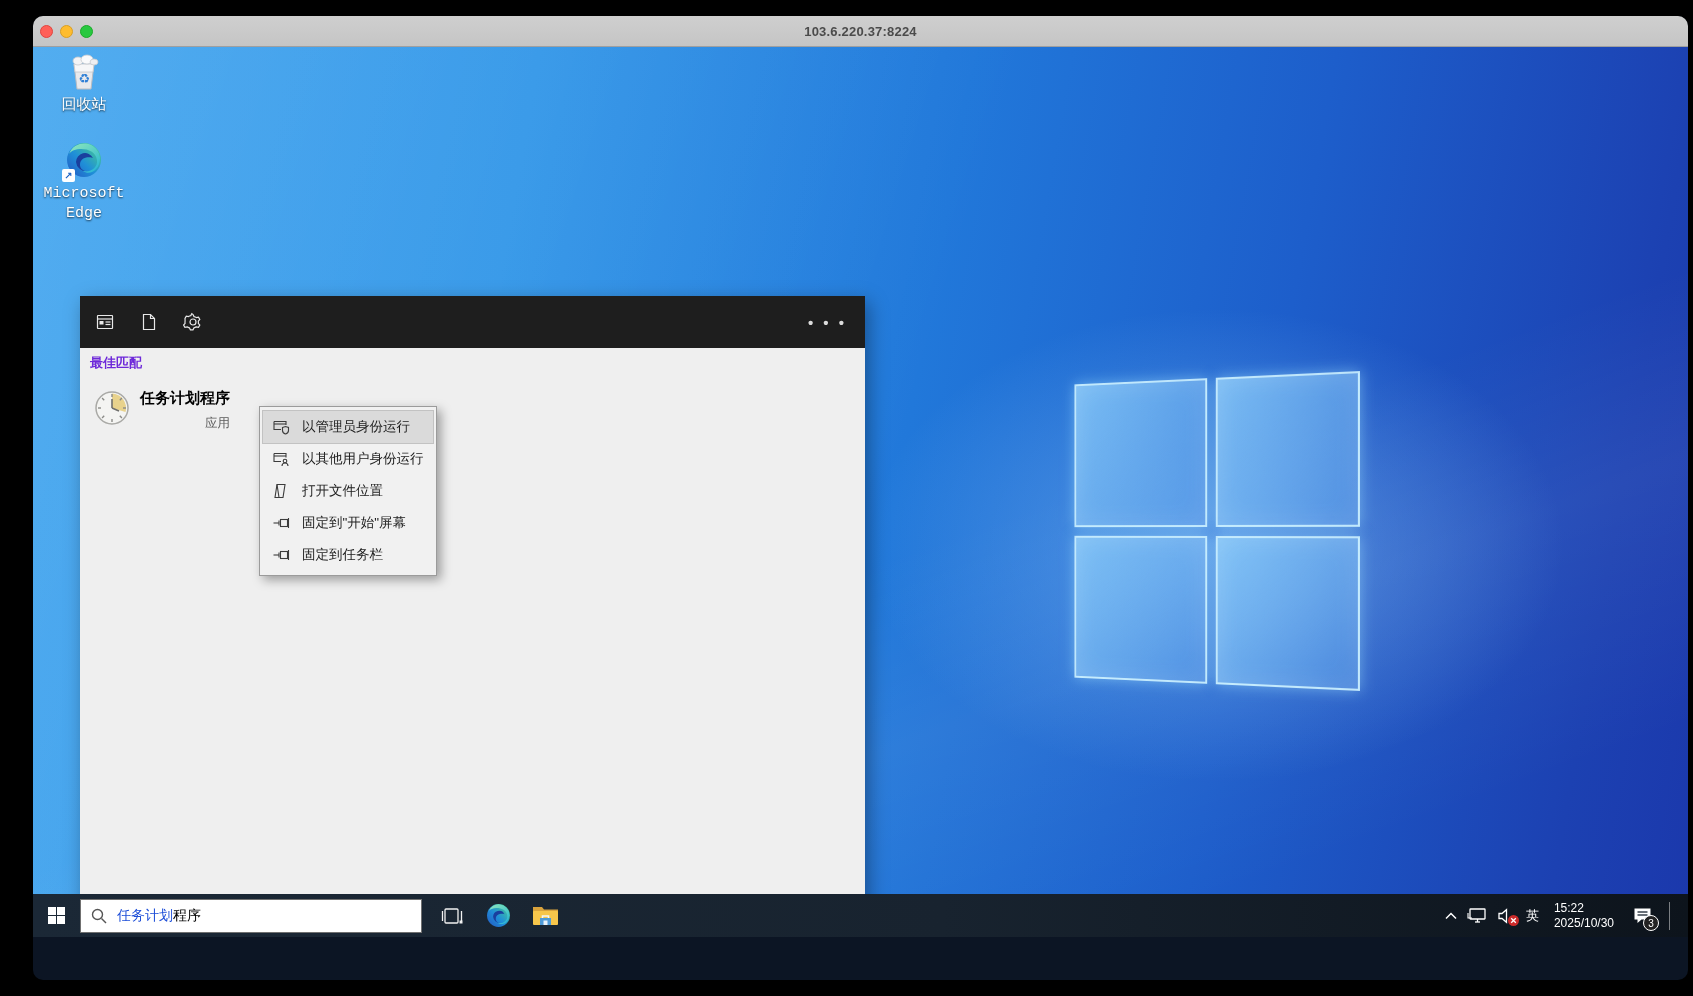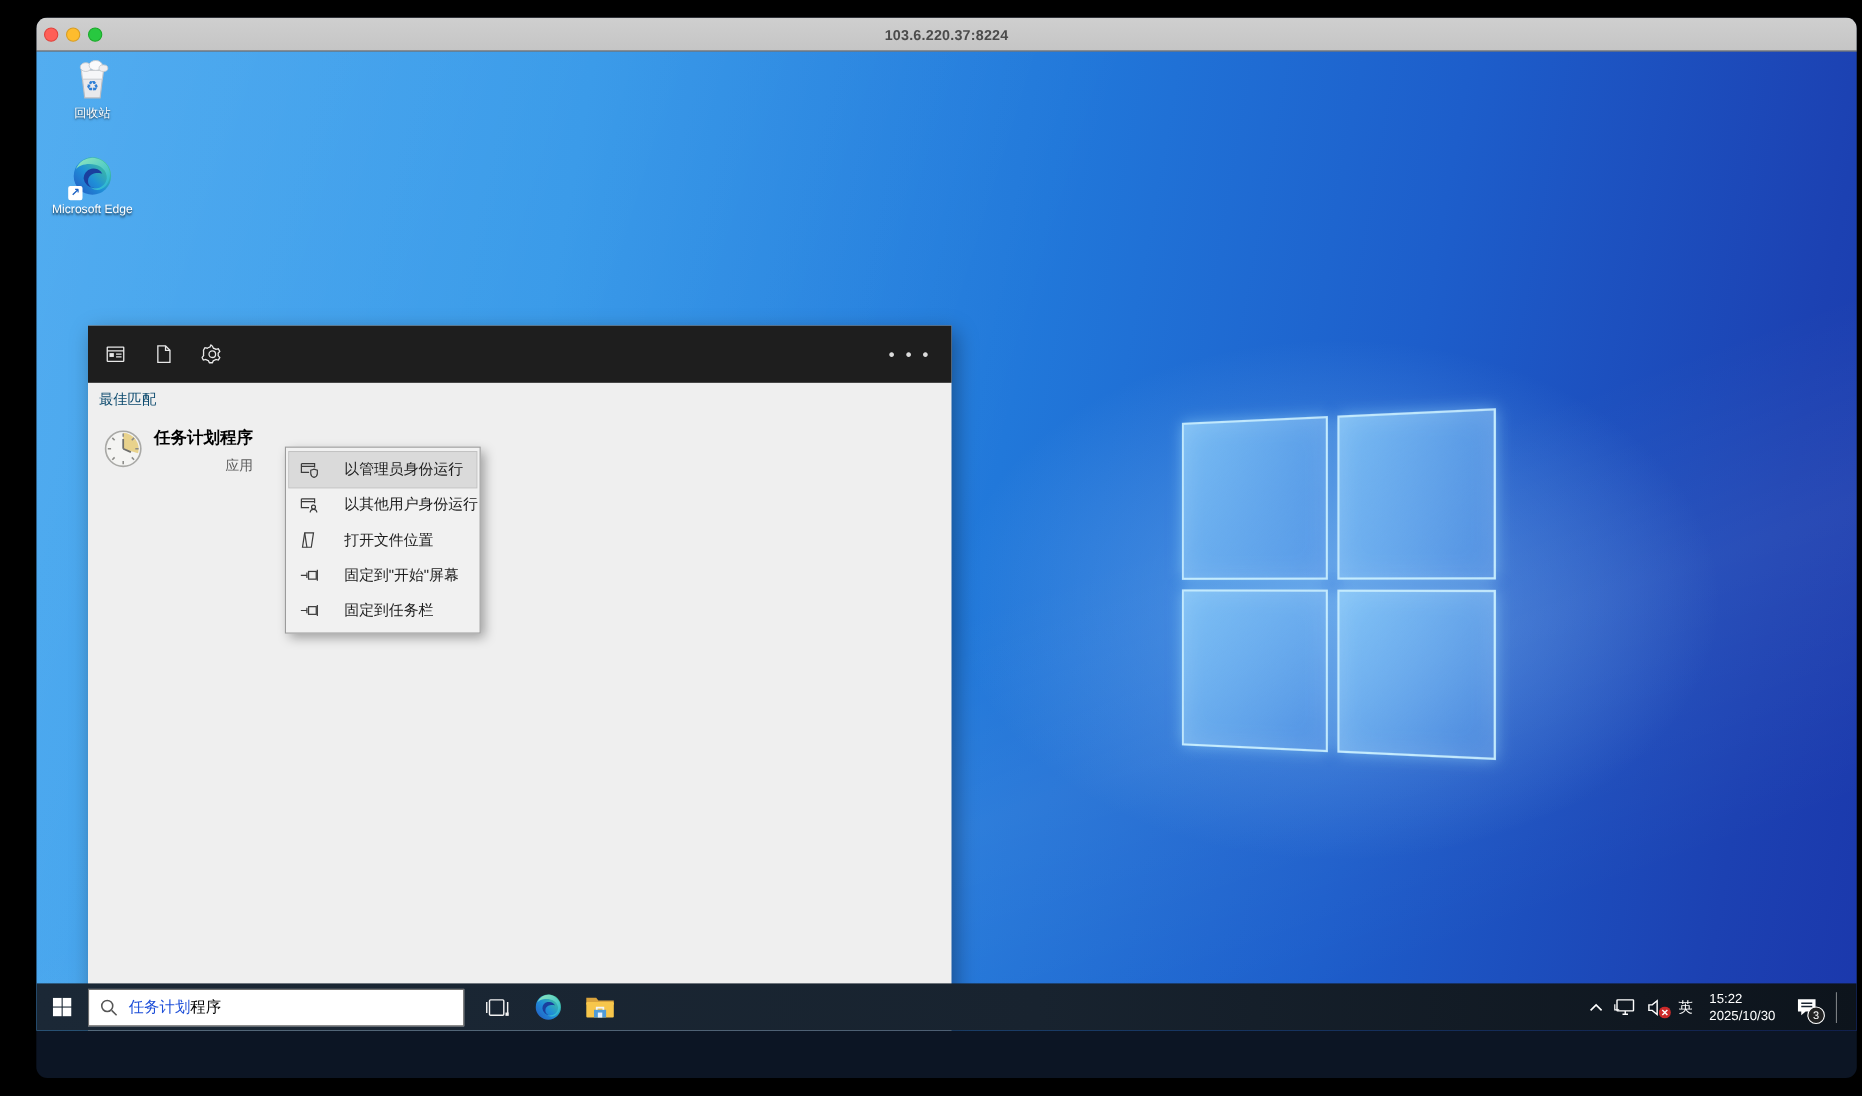--- a/index.html
+++ b/index.html
@@ -28,44 +28,44 @@
 
   .win-logo { position:absolute; left:1029px; top:331px; width:298px; height:306px;
     display:grid; grid-template-columns:1fr 1fr; grid-template-rows:1fr 1fr; gap:9px;
     transform:perspective(1000px) rotateY(-17deg); }
   .pane { background:linear-gradient(125deg, rgba(140,205,250,.80), rgba(96,165,238,.45));
     border:2px solid rgba(210,245,255,.85); box-shadow:0 0 13px rgba(160,225,255,.5), inset 0 0 26px rgba(255,255,255,.14); }
 
   
   .dicon { position:absolute; width:76px; display:flex; flex-direction:column; align-items:center; cursor:default; }
   .dicon .glyph { width:40px; height:40px; position:relative; }
-  .dicon .lbl { margin-top:4px; color:#fff; font-size:11px; text-align:center; line-height:1.3;
-    text-shadow:0 1px 2px rgba(0,0,0,.75); }
+  .dicon .lbl { margin-top:4px; color:#fff; font-size:15px; text-align:center; line-height:1.3;
+    text-shadow:0 1px 2px rgba(0,0,0,.75);font-family:Liberation Mono, monospace; }
   .shortcut-arrow { position:absolute; left:-2px; bottom:-2px; width:13px; height:13px; background:#fff;
     border-radius:2px; display:flex; align-items:center; justify-content:center; font-size:10px; color:#1b62c4; font-weight:bold; }
 
   
   .search-panel { position:absolute; left:47px; top:249px; width:785px; height:641px; background:#efefef;
     box-shadow:4px 6px 18px rgba(0,0,0,.35); }
   .sp-header { position:absolute; left:0; top:0; width:100%; height:52px; background:#1e1e1e;
     display:flex; align-items:center; }
   .sp-tab { width:44px; height:52px; display:flex; align-items:center; justify-content:center; color:#e8e8e8; }
   .sp-tab:nth-child(1){ margin-left:3px; }
   .sp-more { position:absolute; right:18px; top:0; height:52px; display:flex; align-items:center;
     color:#dcdcdc; font-size:15px; letter-spacing:3px; font-weight:bold; }
-  .sp-section-title { position:absolute; left:10px; top:58px; font-size:13px; font-weight:normal; color:#0c4a6e; }
+  .sp-section-title { position:absolute; left:10px; top:58px; font-size:13px; font-weight:bold; color:#6d28d9; }
   .best-match { position:absolute; left:8px; top:90px; width:210px; height:56px; display:flex; align-items:flex-start; }
   .bm-icon { width:36px; height:36px; margin:4px 10px 0 6px; }
   .bm-title { font-size:15px; font-weight:bold; color:#000; margin-top:3px; }
   .bm-sub { font-size:12.5px; color:#5c5c5c; margin-top:7px;text-align:right; }
 
   
   .ctx-menu { position:absolute; left:179px; top:110px; width:178px; background:#f1f1f1;
     border:1px solid #9b9b9b; box-shadow:4px 4px 10px rgba(0,0,0,.35); padding:4px 3px; }
-  .ctx-item { height:32px; display:flex; align-items:center; gap:23px; padding:0 8px 0 9px;
+  .ctx-item { height:32px; display:flex; align-items:center; gap:12px; padding:0 8px 0 9px;
     font-size:13.5px; color:#1c1c1c; white-space:nowrap; }
   .ctx-item.hl { background:#dadada; outline:1px solid #c2c2c2; }
   .ctx-item .ci { width:18px; height:18px; flex:0 0 18px; display:flex; align-items:center; justify-content:center; }
 
   
   .taskbar { position:absolute; left:0; bottom:0; width:1655px; height:43px;
     background:linear-gradient(90deg,#1b2836 0%,#18232f 55%,#0d141c 100%);
     display:flex; align-items:center; }
   .tb-start { width:47px; height:43px; display:flex; align-items:center; justify-content:center; }
   .tb-search { width:342px; height:34px; background:#fff; border:1px solid #707070;

